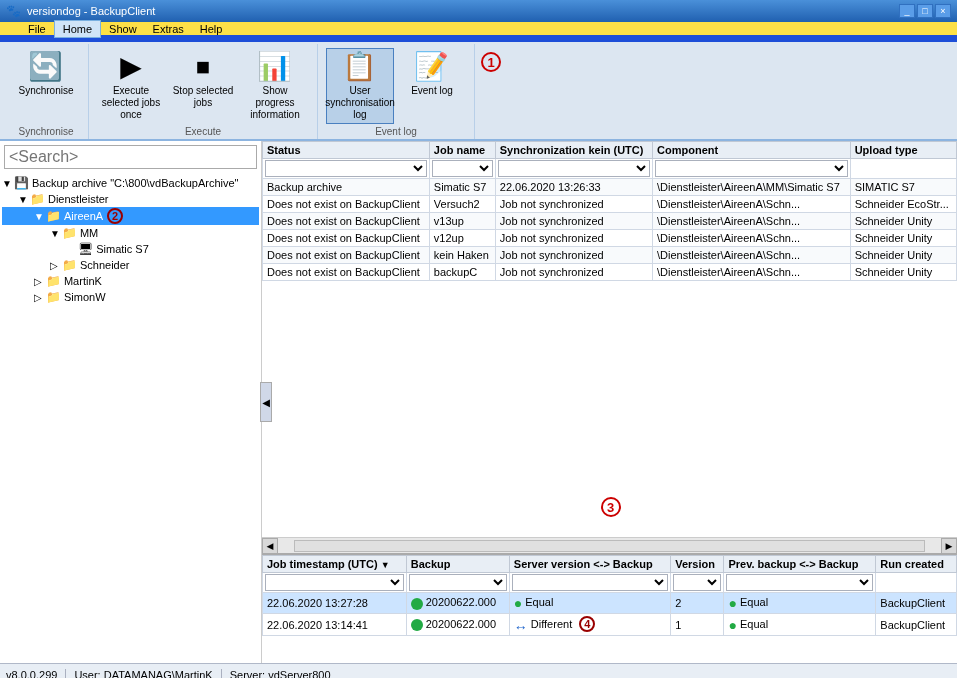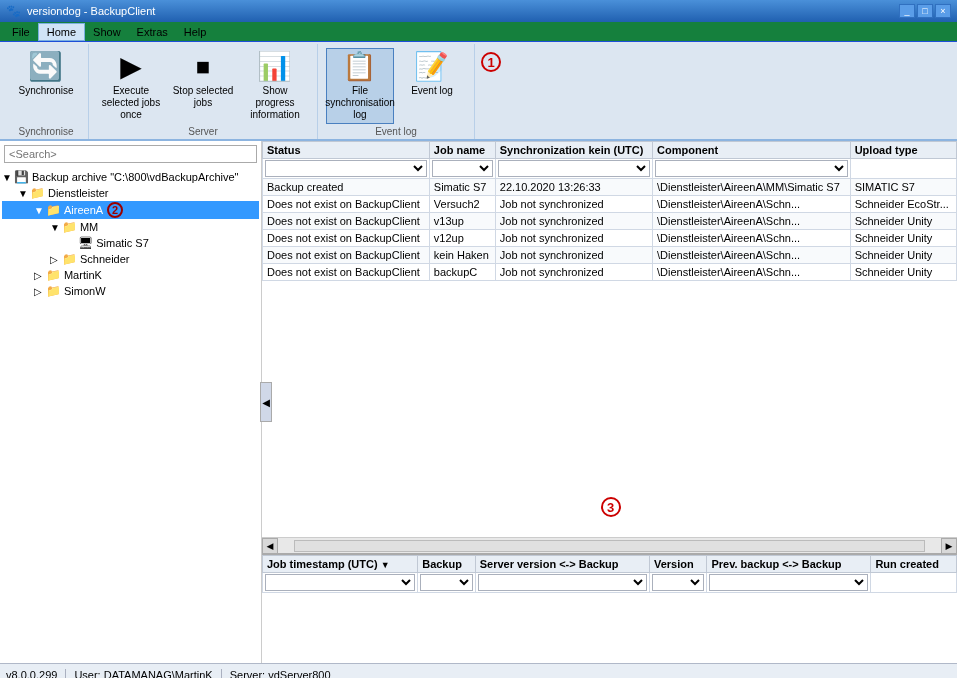--- a/index.html
+++ b/index.html
@@ -23,25 +23,25 @@
       border: 1px solid #3070c0;
       color: white;
       width: 16px; height: 14px;
       font-size: 9px;
       cursor: pointer;
       display: flex; align-items: center; justify-content: center;
     }
 
     
     .menu-bar {
-      background: #15803d;
-      border-bottom: 1px solid #1d4ed8;
-      display: flex;
-      align-items: center;
-      padding: 0 4px;
+      background: #fde047;
+      border-bottom: 7px solid #1d4ed8;
+      display: flex;
+      align-items: center;
+      padding: 0 20px;
       height: 20px;
     }
     .menu-item {
       padding: 2px 8px;
       font-size: 11px;
       cursor: pointer;
     }
     .menu-item.active { background: #d0e4f7; border: 1px solid #7ab0e0; }
 
     
@@ -102,21 +102,21 @@
       background: white;
       border-right: 1px solid #ccc;
       display: flex;
       flex-direction: column;
       overflow: hidden;
     }
     .sidebar-search {
       border: 1px solid #aaa;
       margin: 4px;
       padding: 2px 4px;
-      font-size: 11px;
+      font-size: 16px;
       width: calc(100% - 8px);
     }
     .tree-area {
       flex: 1;
       overflow-y: auto;
       overflow-x: hidden;
       padding: 2px;
     }
     .tree-root { font-size: 11px; }
     .tree-item {
@@ -316,28 +316,28 @@
       </button>
       <button class="ribbon-btn">
         <span class="ribbon-btn-icon">⏹</span>
         <span class="ribbon-btn-text">Stop selected jobs</span>
       </button>
       <button class="ribbon-btn">
         <span class="ribbon-btn-icon">📊</span>
         <span class="ribbon-btn-text">Show progress information</span>
       </button>
     </div>
-    <div class="ribbon-group-label">Server</div>
+    <div class="ribbon-group-label">Execute</div>
   </div>
 
   <div class="ribbon-group">
     <div class="ribbon-buttons">
       <button class="ribbon-btn active" style="position:relative;">
         <span class="ribbon-btn-icon">📋</span>
-        <span class="ribbon-btn-text">File synchronisation log</span>
+        <span class="ribbon-btn-text">User synchronisation log</span>
       </button>
       <button class="ribbon-btn" style="position:relative;">
         <span class="ribbon-btn-icon">📝</span>
         <span class="ribbon-btn-text">Event log</span>
       </button>
     </div>
     <div class="ribbon-group-label">Event log</div>
   </div>
 
   <div style="display:flex; align-items:flex-start; padding-top:8px; padding-left:4px;">
@@ -439,23 +439,23 @@
             <tr class="filter-row">
               <td><select class="filter-select"><option></option></select></td>
               <td><select class="filter-select"><option></option></select></td>
               <td><select class="filter-select"><option></option></select></td>
               <td><select class="filter-select"><option></option></select></td>
               <td></td>
             </tr>
           </thead>
           <tbody id="upper-tbody">
           <tr>
-      <td>Backup created</td>
+      <td>Backup archive</td>
       <td>Simatic S7</td>
-      <td>22.10.2020 13:26:33</td>
+      <td>22.06.2020 13:26:33</td>
       <td>\Dienstleister\AireenA\MM\Simatic S7</td>
       <td>SIMATIC S7</td>
     </tr>
               <tr>
       <td>Does not exist on BackupClient</td>
       <td>Versuch2</td>
       <td>Job not synchronized</td>
       <td>\Dienstleister\AireenA\Schn...</td>
       <td>Schneider EcoStr...</td>
     </tr>
@@ -517,20 +517,50 @@
             <tr class="filter-row">
               <td><select class="filter-select"><option></option></select></td>
               <td><select class="filter-select"><option></option></select></td>
               <td><select class="filter-select"><option></option></select></td>
               <td><select class="filter-select"><option></option></select></td>
               <td><select class="filter-select"><option></option></select></td>
               <td></td>
             </tr>
           </thead>
           <tbody id="bottom-tbody">
+          <tr class="selected">
+      <td>22.06.2020 13:27:28</td>
+      <td>
+        <span style="display:inline-block;width:12px;height:12px;background:#22aa44;border-radius:50%;vertical-align:middle;margin-right:3px;"></span>20200622.000
+      </td>
+      <td>
+        <span style="color:#22aa44;font-size:14px;vertical-align:middle;margin-right:3px;">●</span>Equal
+        
+      </td>
+      <td>2</td>
+      <td>
+        <span style="color:#22aa44;font-size:14px;vertical-align:middle;margin-right:3px;">●</span>Equal
+      </td>
+      <td>BackupClient</td>
+    </tr>
+              <tr>
+      <td>22.06.2020 13:14:41</td>
+      <td>
+        <span style="display:inline-block;width:12px;height:12px;background:#22aa44;border-radius:50%;vertical-align:middle;margin-right:3px;"></span>20200622.000
+      </td>
+      <td>
+        <span style="color:#2266cc;font-size:14px;vertical-align:middle;margin-right:3px;">↔</span>Different
+        <span class="badge-num" style="width:16px;height:16px;font-size:11px;border-color:#900;color:#900;margin-left:4px;">4</span>
+      </td>
+      <td>1</td>
+      <td>
+        <span style="color:#22aa44;font-size:14px;vertical-align:middle;margin-right:3px;">●</span>Equal
+      </td>
+      <td>BackupClient</td>
+    </tr>
             </tbody>
         </table>
       </div>
     </div>
   </div>
 </div>
 
 <div class="status-bar">
   <span class="status-item">v8.0.0.299</span>
   <span class="status-item">User: DATAMANAG\MartinK</span>

